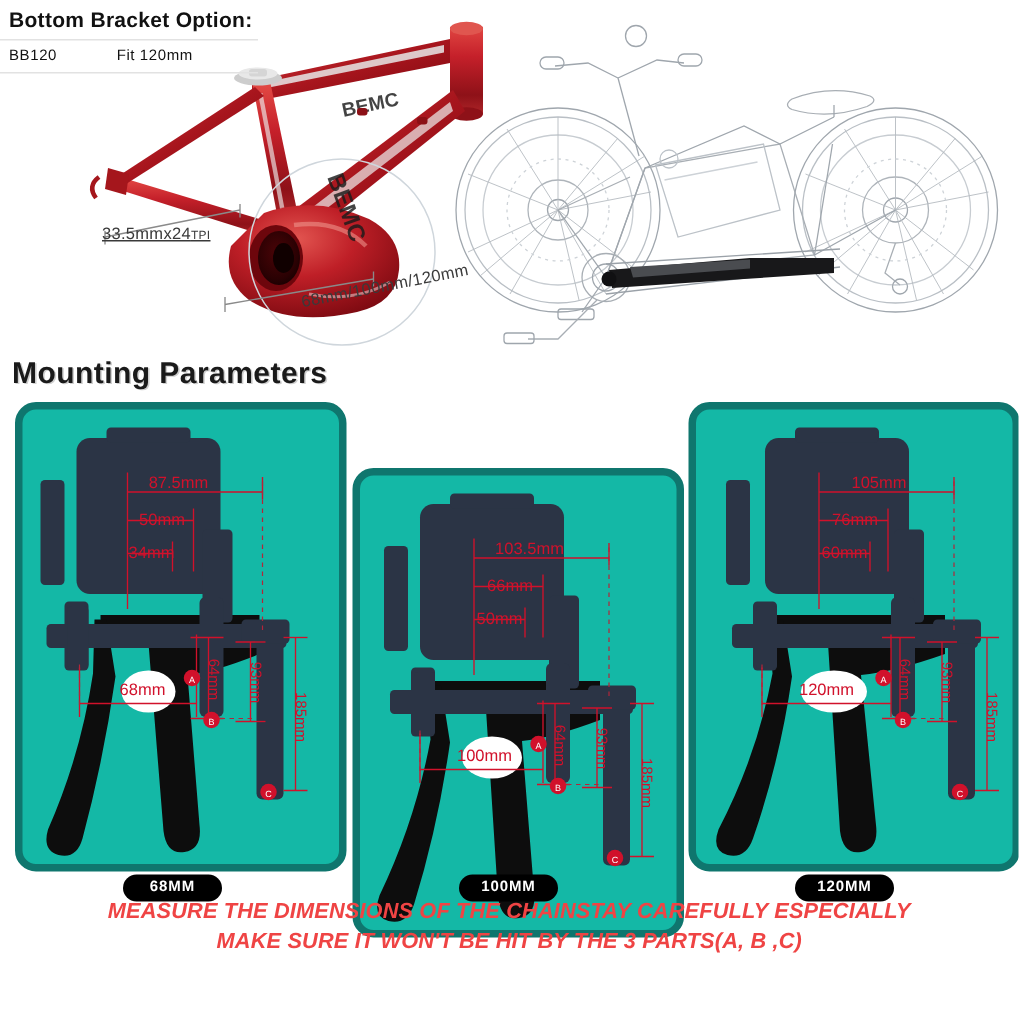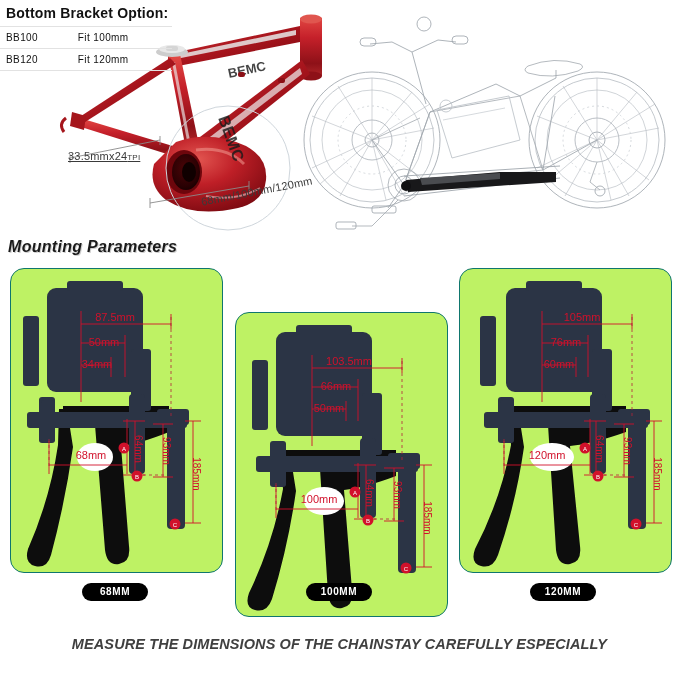--- a/index.html
+++ b/index.html
@@ -27,47 +27,47 @@
   
   .hero{position:absolute;left:0;top:0;width:679px;height:232px;}
   .dim-label{
     position:absolute;color:#3a3a3a;font-size:11px;white-space:nowrap;
     letter-spacing:.2px;
   }
   .dim-label .tpi{font-size:8px;}
   
   .section-title{
     position:absolute;left:8px;top:238px;
-    font-size:16px;font-style:italic;font-weight:bold;color:#1a1a1a;
+    font-size:20px;font-weight:bold;color:#1a1a1a;
     letter-spacing:.3px;
     text-shadow:1px 1px 0 #cfcfcf;
   }
   
   .panels{position:absolute;left:0;top:268px;width:679px;height:305px;}
   .panel{
     position:absolute;top:0;width:211px;height:303px;
-    border:1px solid #0f766e;border-radius:14px;background:#bef264;
+    border:5px solid #0f766e;border-radius:14px;background:#14b8a6;
     overflow:hidden;
   }
   .panel.p1{left:10px;}
   .panel.p2{left:235px;margin-top:44px;}
   .panel.p3{left:459px;}
   .pill{
     position:absolute;top:583px;height:18px;line-height:18px;
     background:#000;color:#fff;border-radius:9px;
     font-size:10px;font-weight:bold;text-align:center;letter-spacing:.6px;
     width:66px;
   }
   .pill.b1{left:82px;}
   .pill.b2{left:306px;}
   .pill.b3{left:530px;}
   
   .warn{
-    position:absolute;left:0;top:634px;width:679px;
-    text-align:center;color:#404040;
+    position:absolute;left:0;top:598px;width:679px;
+    text-align:center;color:#ef4444;
     font-weight:bold;font-style:italic;font-size:14.5px;
     line-height:20px;letter-spacing:.1px;
   }
   .warn div{white-space:nowrap;}
   svg{display:block;}
 </style>
 </head>
 <body>
 
 <div class="hero">
@@ -244,24 +244,20 @@
   <div class="dim-label" style="left:68px;top:150px;text-decoration:underline;">
     <span>33.5mmx24</span><span class="tpi">TPI</span>
   </div>
   <div class="dim-label" style="left:200px;top:196px;transform:rotate(-11deg);transform-origin:left top;">68mm/100mm/120mm</div>
 </div>
 
 <table class="opt-table">
   <tbody>
       <tr class="head">
     <td colspan="2">Bottom Bracket Option:</td>
-  </tr>
-  <tr>
-    <td>BB100</td>
-    <td class="c2">Fit 100mm</td>
   </tr>
   <tr>
     <td>BB120</td>
     <td class="c2">Fit 120mm</td>
   </tr>
 </tbody>
   </table>
 
 <div class="section-title">Mounting Parameters</div>
 
@@ -456,13 +452,14 @@
     </svg>
   </div>
 </div>
 
 <div class="pill b1">68MM</div>
 <div class="pill b2">100MM</div>
 <div class="pill b3">120MM</div>
 
 <div class="warn">
   <div>MEASURE THE DIMENSIONS OF THE CHAINSTAY CAREFULLY ESPECIALLY</div>
+  <div>MAKE SURE IT WON'T BE HIT BY THE 3 PARTS(A, B ,C)</div>
 </div>
 
 </body></html>

